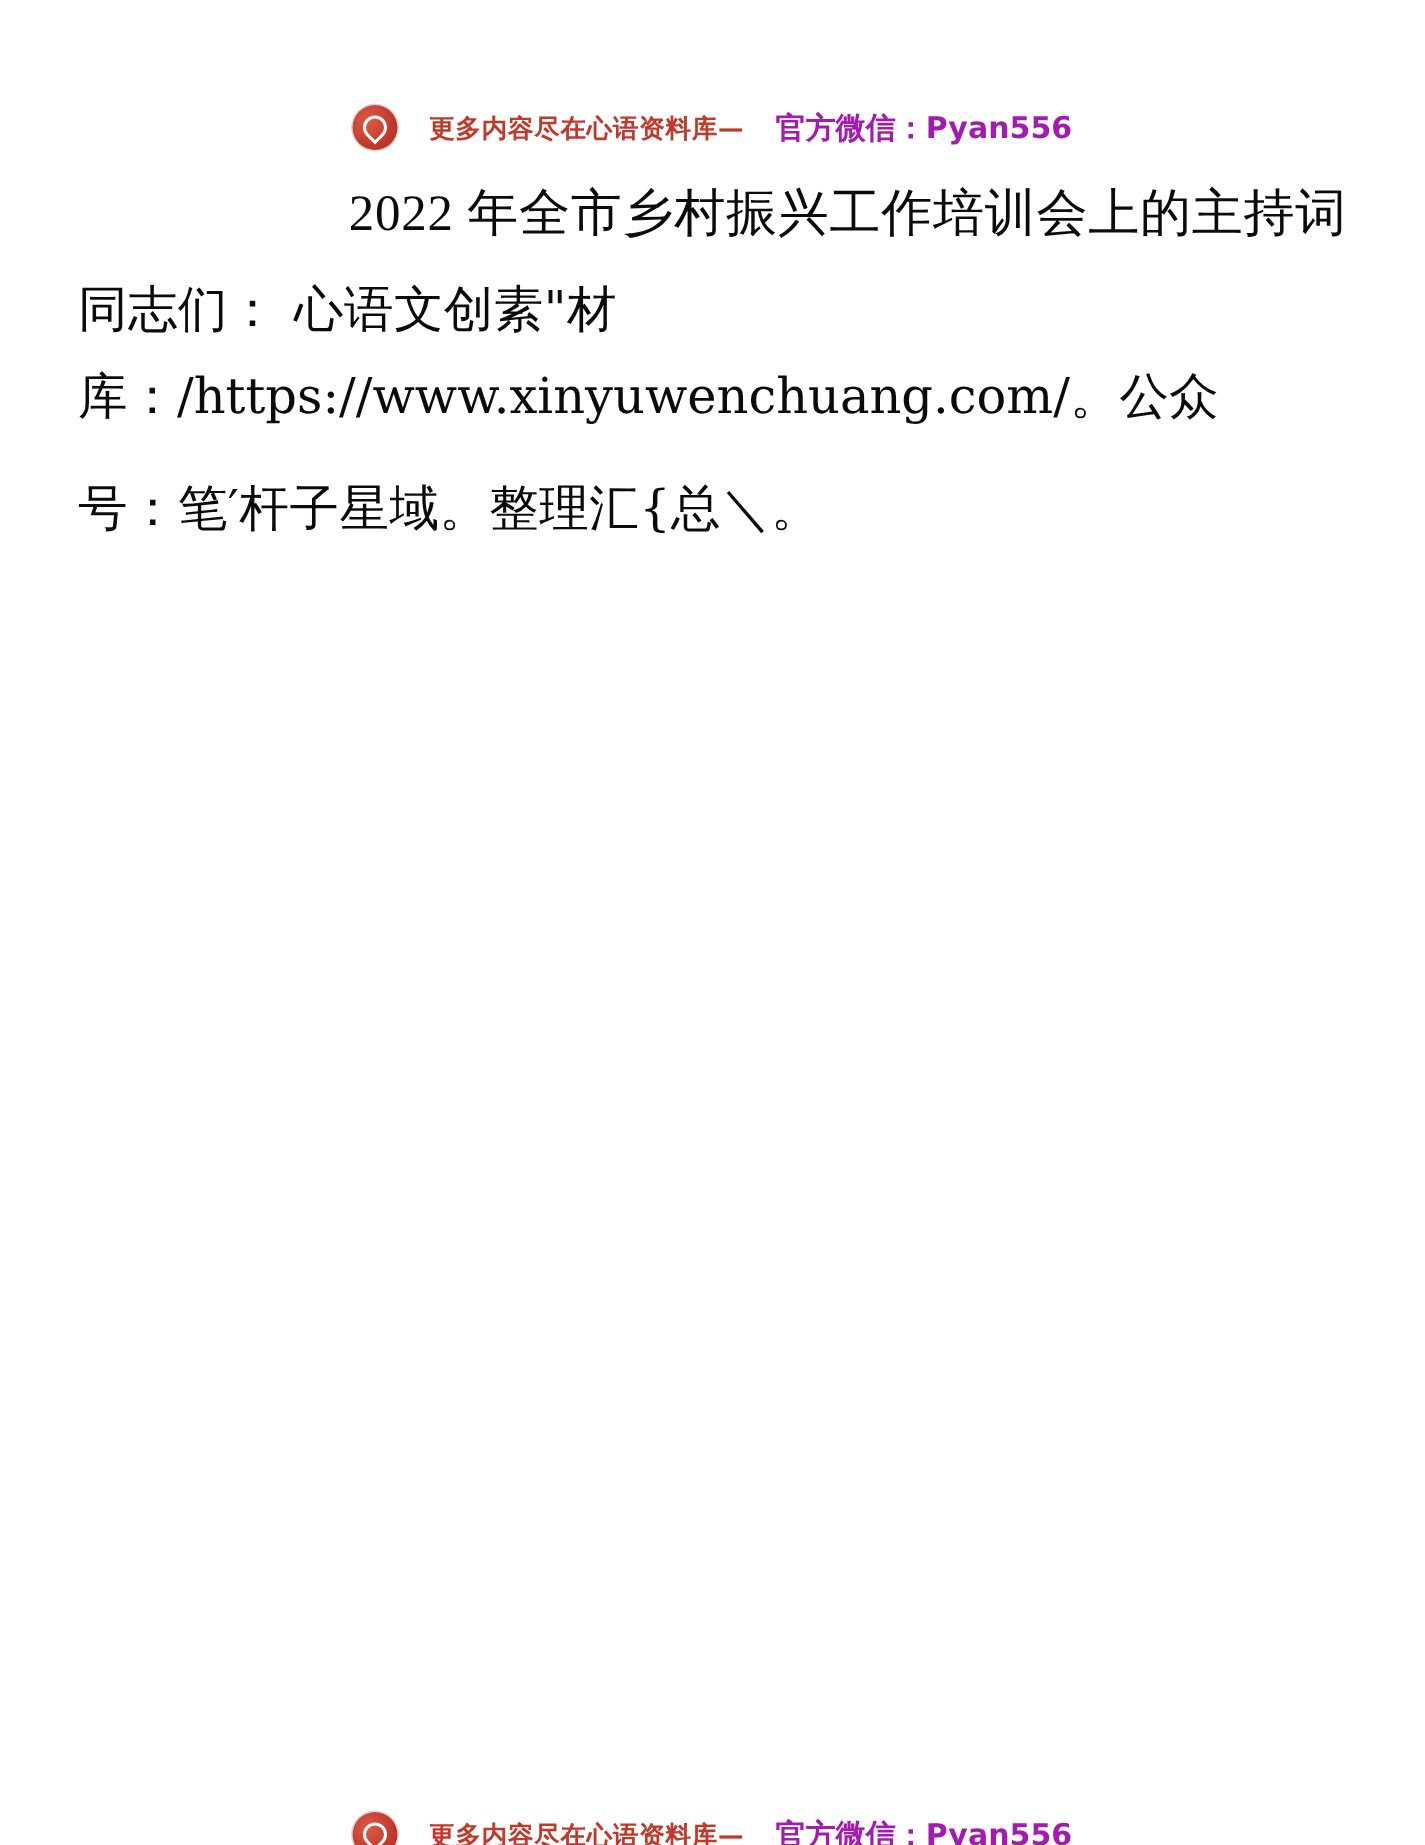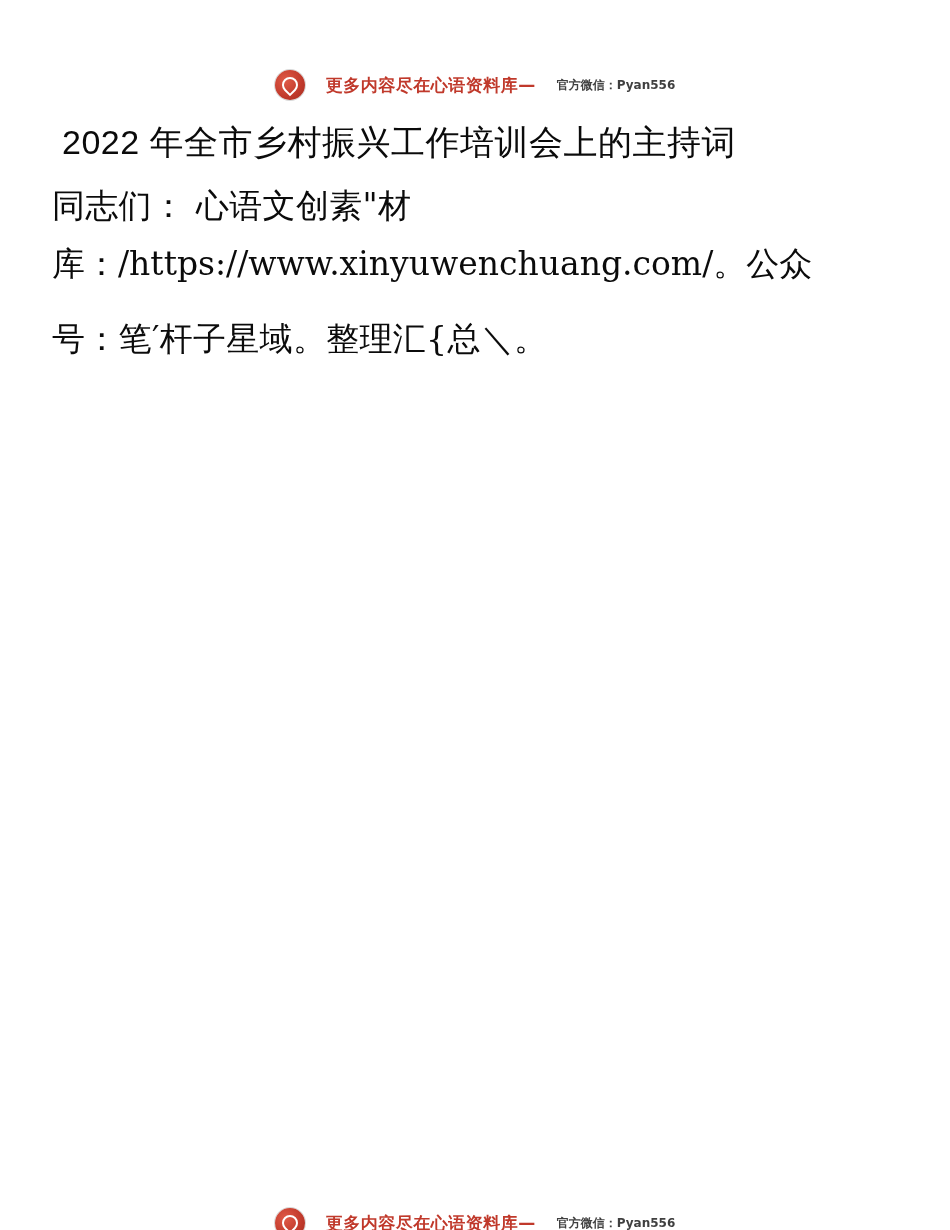--- a/index.html
+++ b/index.html
@@ -60,36 +60,36 @@
   .wm-text {
     font-family: "DejaVu Sans", sans-serif;
     font-size: 17px;
     font-weight: bold;
     color: #c0392b;
     letter-spacing: 0.5px;
     white-space: nowrap;
   }
   .wm-sub {
     font-family: "DejaVu Sans", sans-serif;
-    font-size: 12px;
+    font-size: 20px;
     font-weight: bold;
-    color: #404040;
+    color: #a21caf;
     white-space: nowrap;
   }
 
   
   .doc {
     margin-top: 18px;
   }
   .doc-title {
-    font-family: Liberation Sans, sans-serif;
+    font-family: Liberation Serif, serif;
     font-size: 34px;
     line-height: 1.45;
     letter-spacing: 0.5px;
-    text-align: left;
+    text-align: right;
     padding-left: 10px;
     margin-bottom: 12px;
     white-space: nowrap;
   }
   .para {
     font-family: "DejaVu Serif", serif;
     font-size: 33px;
     line-height: 1.62;
     letter-spacing: 0.3px;
     text-align: justify;

